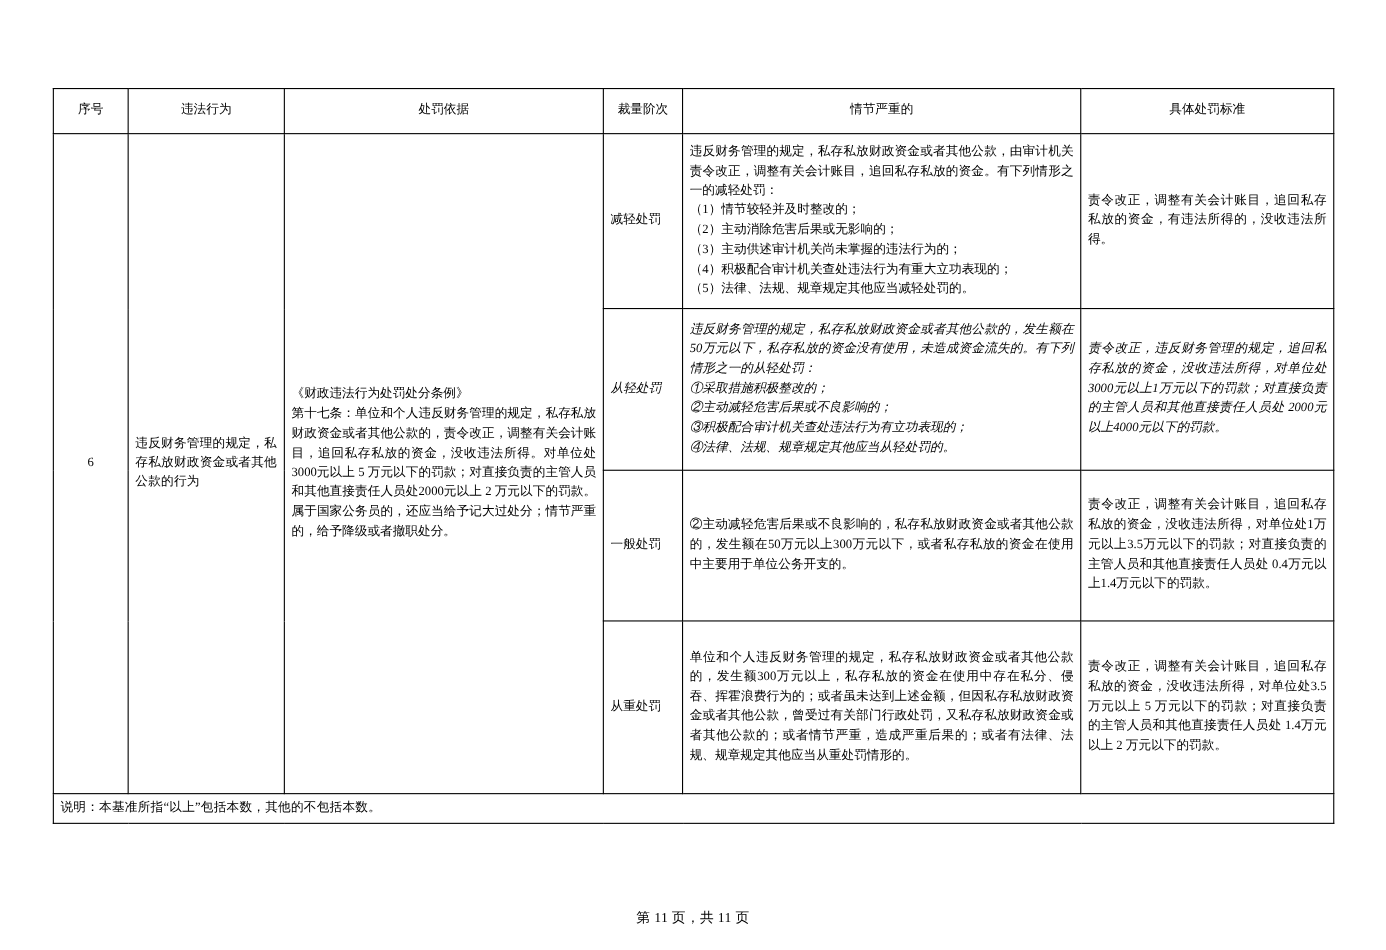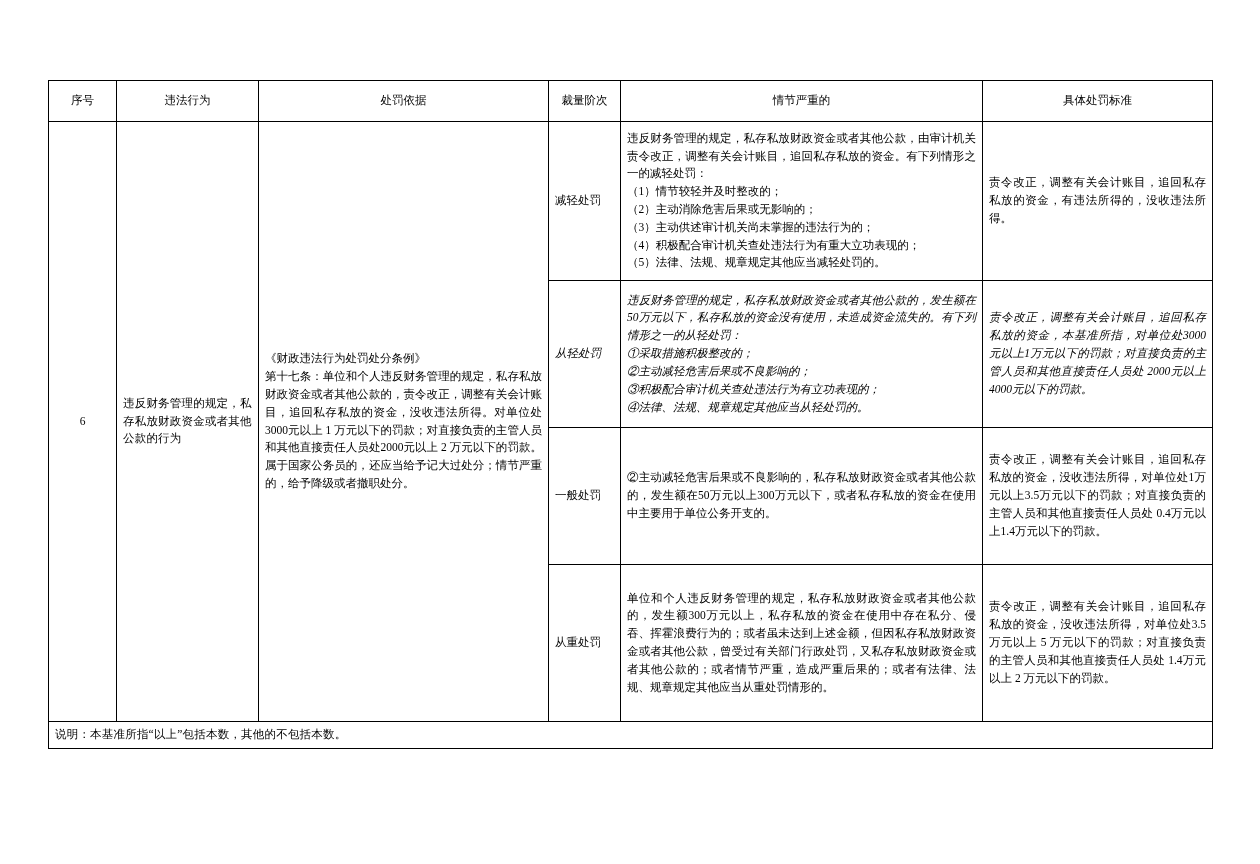--- a/index.html
+++ b/index.html
@@ -131,49 +131,52 @@
         <td>裁量阶次</td>
         <td>情节严重的</td>
         <td>具体处罚标准</td>
       </tr>
     </thead>
     <tbody>
       <tr class="row-1">
         <td class="cell-seq" rowspan="4">6</td>
         <td class="cell-act wsnl" rowspan="4">违反财务管理的规定，私存私放财政资金或者其他公款的行为</td>
         <td class="cell-basis wsnl" rowspan="4">《财政违法行为处罚处分条例》
-第十七条：单位和个人违反财务管理的规定，私存私放财政资金或者其他公款的，责令改正，调整有关会计账目，追回私存私放的资金，没收违法所得。对单位处3000元以上 1 万元以下的罚款；对直接负责的主管人员和其他直接责任人员处2000元以上 2 万元以下的罚款。属于国家公务员的，还应当给予记大过处分；情节严重的，给予降级或者撤职处分。</td>
+第十七条：单位和个人违反财务管理的规定，私存私放财政资金或者其他公款的，责令改正，调整有关会计账目，追回私存私放的资金，没收违法所得。对单位处3000元以上 5 万元以下的罚款；对直接负责的主管人员和其他直接责任人员处2000元以上 2 万元以下的罚款。属于国家公务员的，还应当给予记大过处分；情节严重的，给予降级或者撤职处分。</td>
         <td class="cell-stage">减轻处罚</td>
         <td class="cell-cond wsnl">违反财务管理的规定，私存私放财政资金或者其他公款，由审计机关责令改正，调整有关会计账目，追回私存私放的资金。有下列情形之一的减轻处罚：
 （1）情节较轻并及时整改的；
 （2）主动消除危害后果或无影响的；
 （3）主动供述审计机关尚未掌握的违法行为的；
 （4）积极配合审计机关查处违法行为有重大立功表现的；
 （5）法律、法规、规章规定其他应当减轻处罚的。</td>
         <td class="cell-std wsnl">责令改正，调整有关会计账目，追回私存私放的资金，有违法所得的，没收违法所得。</td>
       </tr>
       <tr class="row-2">
         <td class="cell-stage">从轻处罚</td>
         <td class="cell-cond wsnl">违反财务管理的规定，私存私放财政资金或者其他公款的，发生额在50万元以下，私存私放的资金没有使用，未造成资金流失的。有下列情形之一的从轻处罚：
 ①采取措施积极整改的；
 ②主动减轻危害后果或不良影响的；
 ③积极配合审计机关查处违法行为有立功表现的；
 ④法律、法规、规章规定其他应当从轻处罚的。</td>
-        <td class="cell-std wsnl">责令改正，调整有关会计账目，追回私存私放的资金，本基准所指，对单位处3000元以上1万元以下的罚款；对直接负责的主管人员和其他直接责任人员处 2000元以上4000元以下的罚款。</td>
+        <td class="cell-std wsnl">责令改正，违反财务管理的规定，追回私存私放的资金，没收违法所得，对单位处3000元以上1万元以下的罚款；对直接负责的主管人员和其他直接责任人员处 2000元以上4000元以下的罚款。</td>
       </tr>
       <tr class="row-3">
         <td class="cell-stage">一般处罚</td>
         <td class="cell-cond wsnl">②主动减轻危害后果或不良影响的，私存私放财政资金或者其他公款的，发生额在50万元以上300万元以下，或者私存私放的资金在使用中主要用于单位公务开支的。</td>
         <td class="cell-std wsnl">责令改正，调整有关会计账目，追回私存私放的资金，没收违法所得，对单位处1万元以上3.5万元以下的罚款；对直接负责的主管人员和其他直接责任人员处 0.4万元以上1.4万元以下的罚款。</td>
       </tr>
       <tr class="row-4">
         <td class="cell-stage">从重处罚</td>
         <td class="cell-cond wsnl">单位和个人违反财务管理的规定，私存私放财政资金或者其他公款的，发生额300万元以上，私存私放的资金在使用中存在私分、侵吞、挥霍浪费行为的；或者虽未达到上述金额，但因私存私放财政资金或者其他公款，曾受过有关部门行政处罚，又私存私放财政资金或者其他公款的；或者情节严重，造成严重后果的；或者有法律、法规、规章规定其他应当从重处罚情形的。</td>
         <td class="cell-std wsnl">责令改正，调整有关会计账目，追回私存私放的资金，没收违法所得，对单位处3.5万元以上 5 万元以下的罚款；对直接负责的主管人员和其他直接责任人员处 1.4万元以上 2 万元以下的罚款。</td>
       </tr>
       <tr>
         <td class="note-cell" colspan="6">说明：本基准所指“以上”包括本数，其他的不包括本数。</td>
       </tr>
     </tbody>
   </table>
 
+  <div class="footer">
+    <span>第 11 页，共 11 页</span>
+  </div>
 
 </div>
 
 </body></html>

